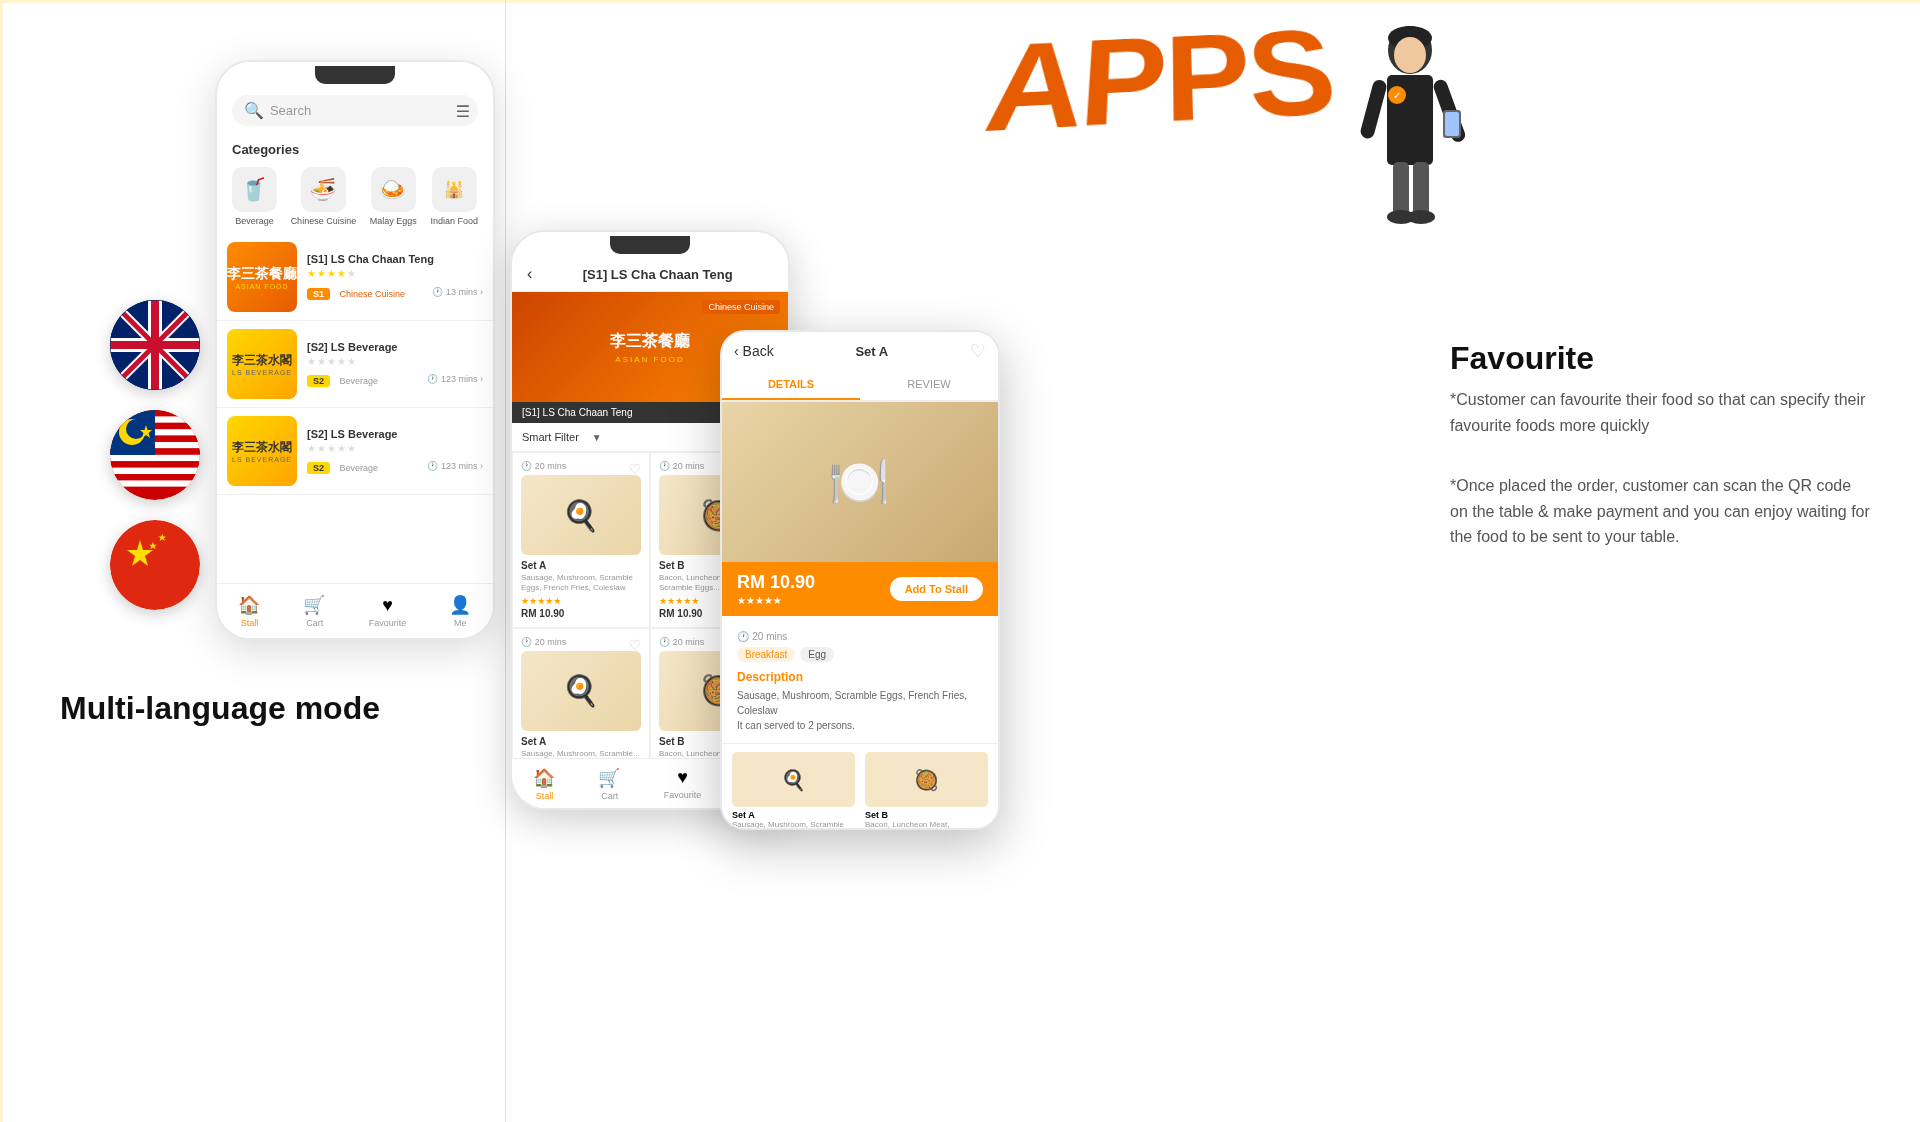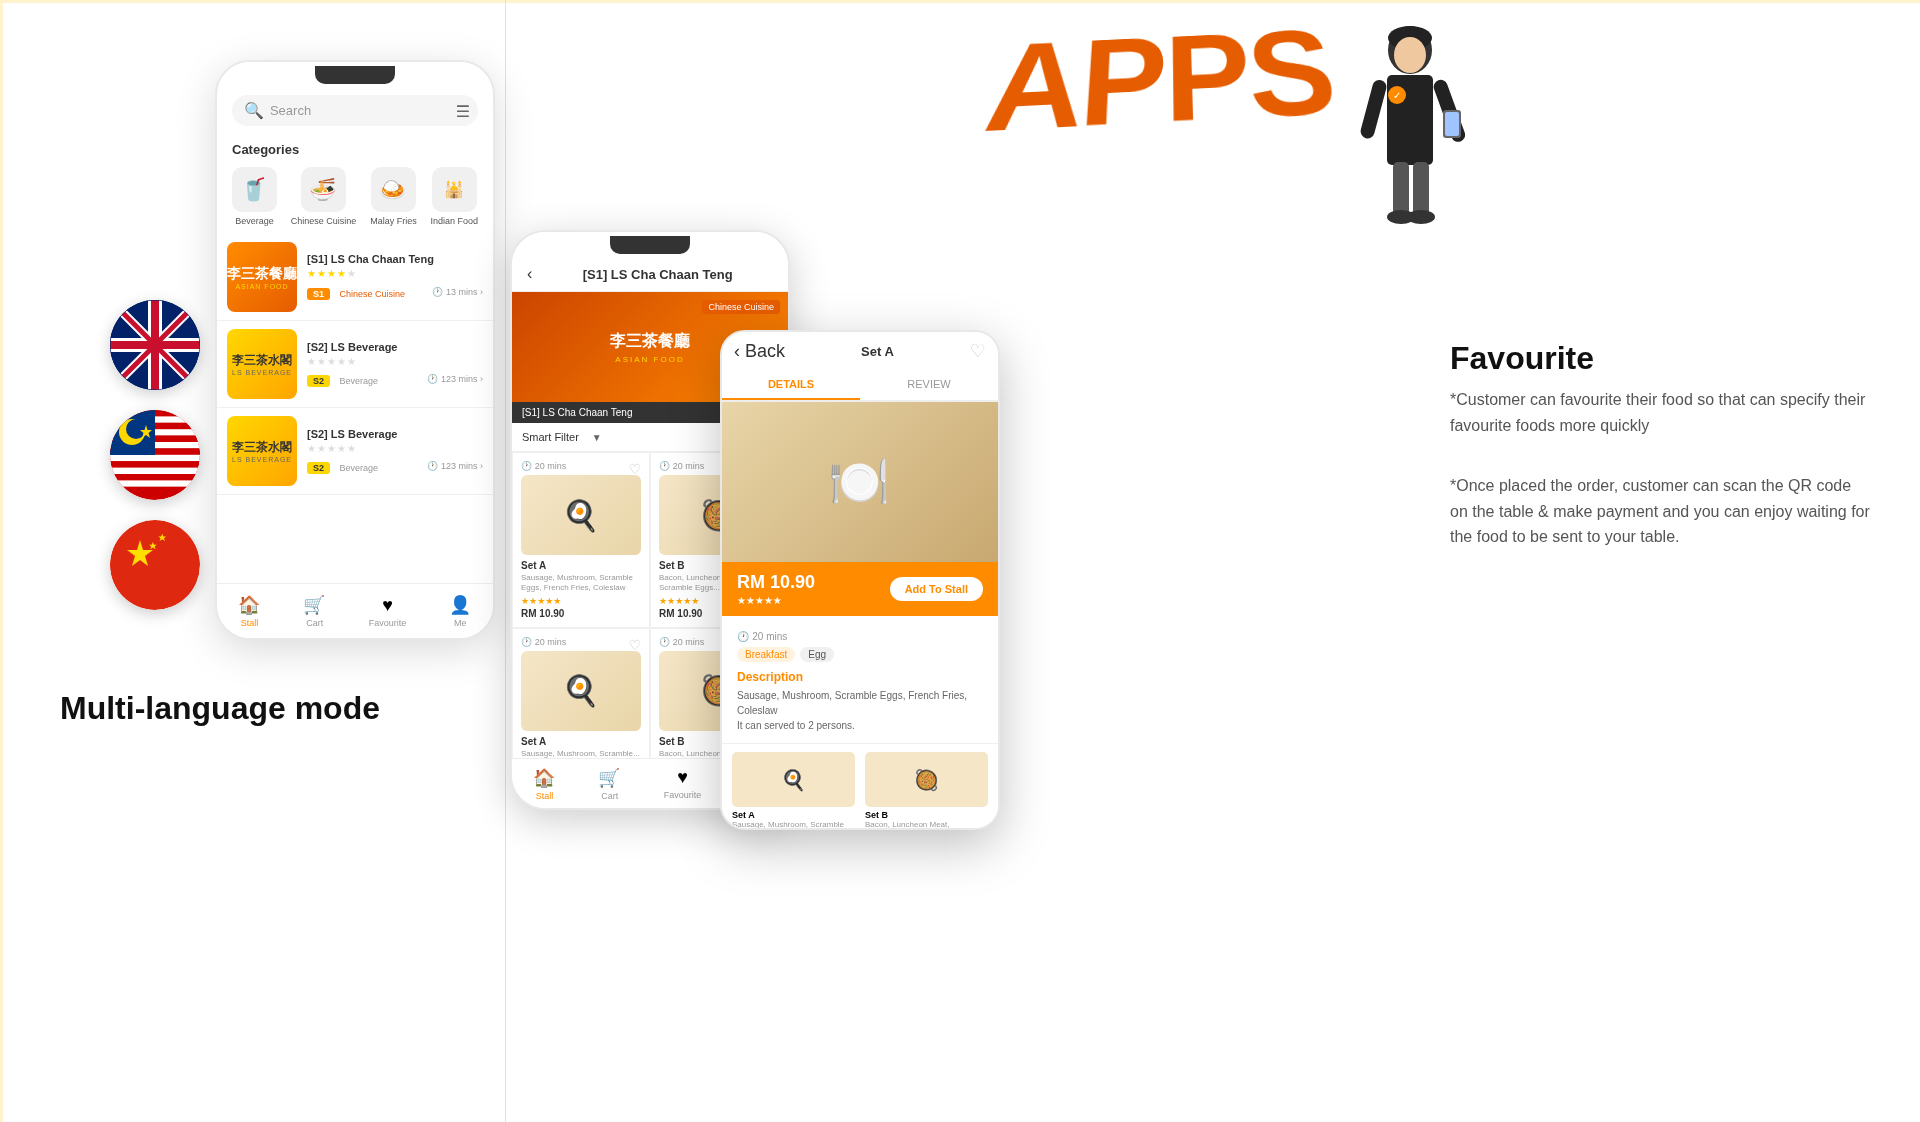--- a/index.html
+++ b/index.html
@@ -424,21 +424,21 @@
 
     .detail-header {
       padding: 8px 12px;
       display: flex;
       align-items: center;
       justify-content: space-between;
       background: #fff;
     }
 
     .detail-back {
-      font-size: 18px;
+      font-size: 14px;
       color: #333;
     }
 
     .detail-title {
       font-size: 13px;
       font-weight: 600;
       color: #333;
     }
 
     .detail-heart {
@@ -723,21 +723,21 @@
         <div class="category-item">
           <div class="category-icon">🥤</div>
           <span class="category-label">Beverage</span>
         </div>
         <div class="category-item">
           <div class="category-icon">🍜</div>
           <span class="category-label">Chinese Cuisine</span>
         </div>
         <div class="category-item">
           <div class="category-icon">🍛</div>
-          <span class="category-label">Malay Fries</span>
+          <span class="category-label">Malay Eggs</span>
         </div>
         <div class="category-item">
           <div class="category-icon" style="font-size:16px;">🕌</div>
           <span class="category-label">Indian Food</span>
         </div>
       </div>
     </div>
 
     <div class="restaurant-list">
 

